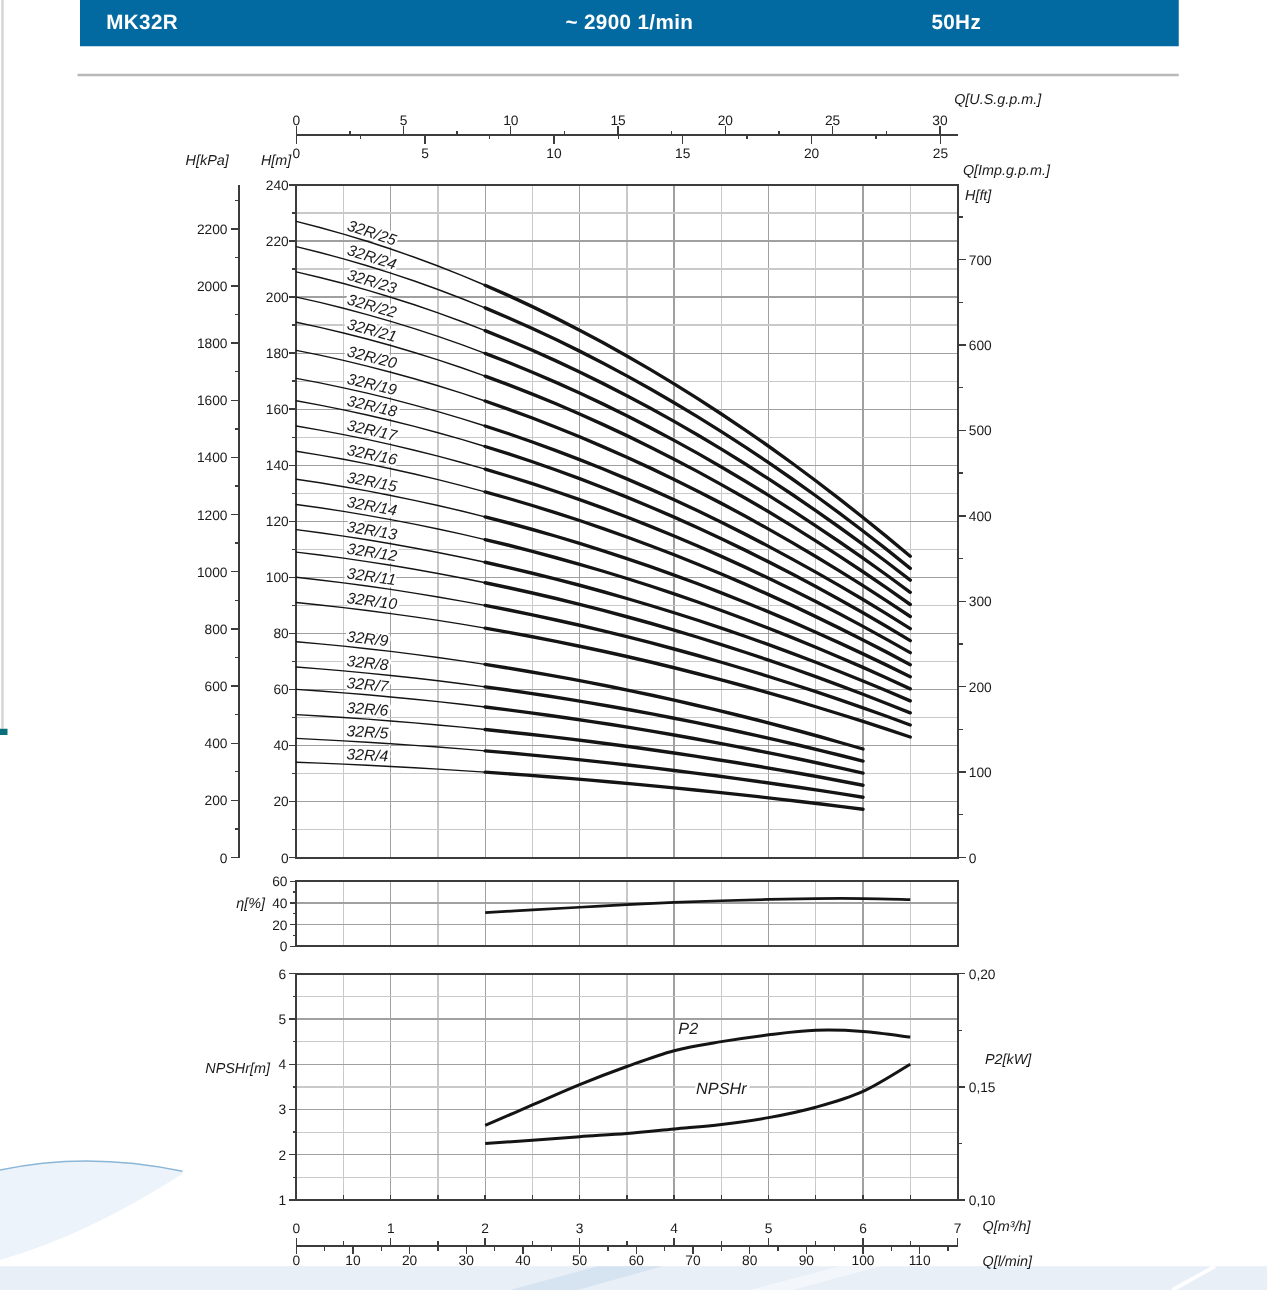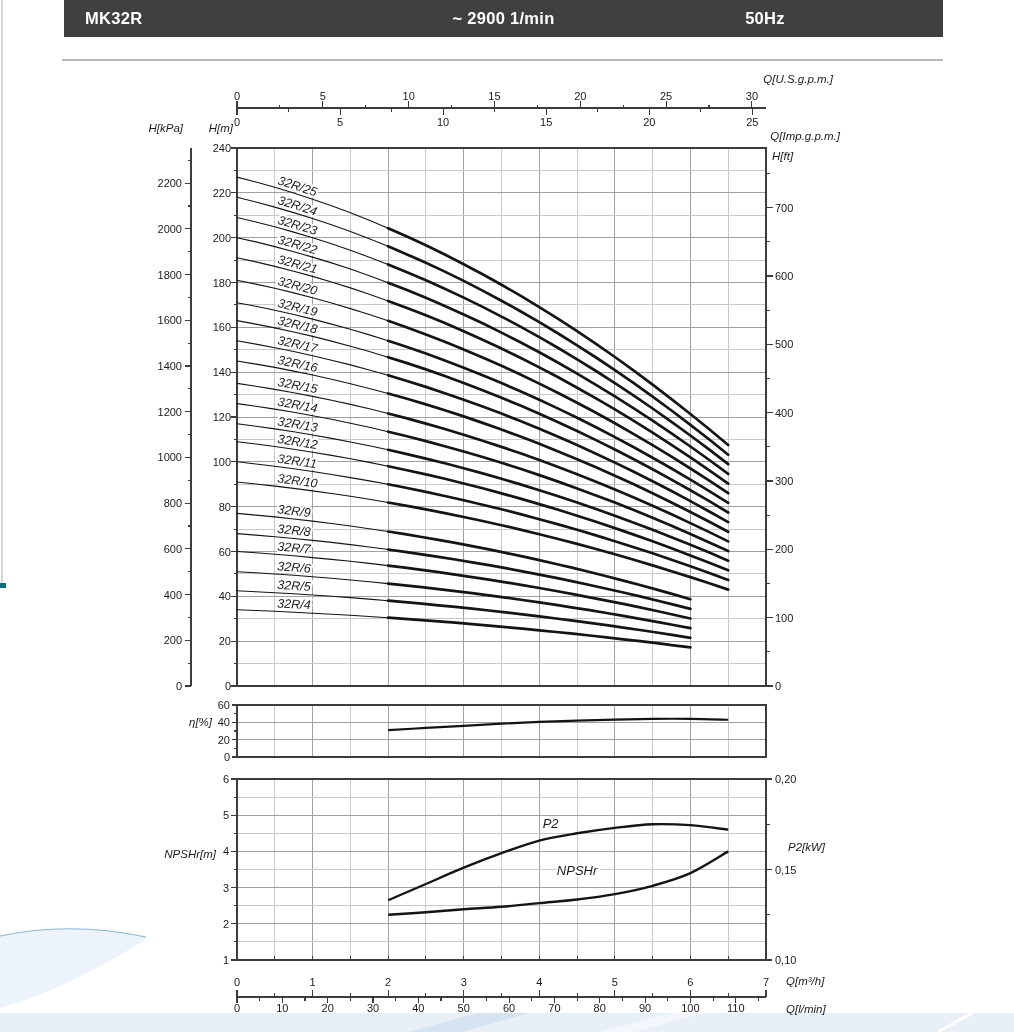--- a/index.html
+++ b/index.html
@@ -19,21 +19,21 @@
   .tick-label{font-size:11px;}
   .unit-label{font-size:11.5px;font-style:italic;}
   .curve-label{font-size:12.5px;font-style:italic;paint-order:stroke;stroke:#ffffff;stroke-width:4px;}
   .inline-label{font-size:13px;font-style:italic;paint-order:stroke;stroke:#ffffff;stroke-width:4px;}
 </style>
 </head>
 <body>
 
 <div class="page">
 
-  <div class="header-bar" id="header-bar" style="background: #404040;">
+  <div class="header-bar" id="header-bar" style="background: #0369a1;">
     <span class="hdr-model">MK32R</span>
     <span class="hdr-speed">~ 2900 1/min</span>
     <span class="hdr-freq">50Hz</span>
   </div>
   <div class="header-rule"></div>
   <div class="left-line"></div>
   <div class="teal-mark"></div>
 
   <svg id="chart" width="1014" height="1032" viewBox="0 0 1014 1032">
 

